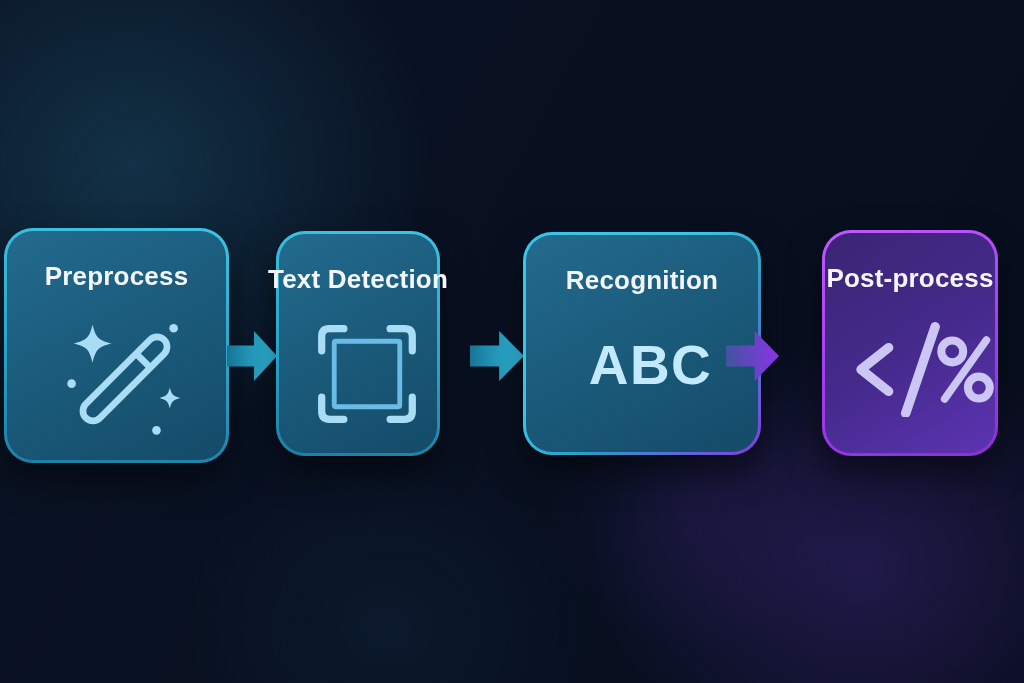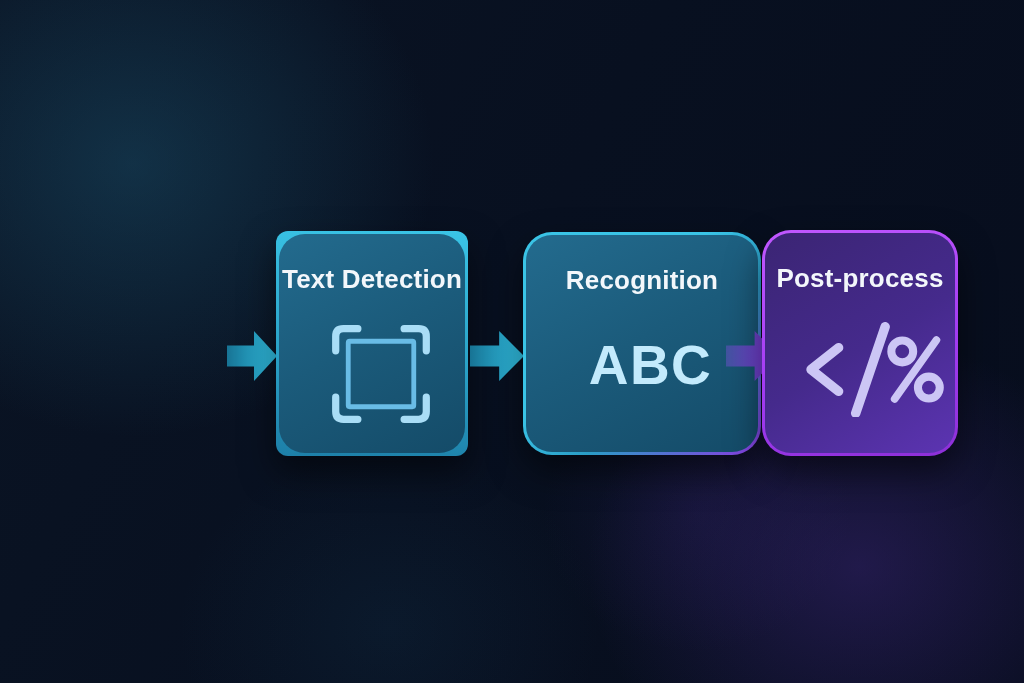--- a/index.html
+++ b/index.html
@@ -36,32 +36,50 @@
     font-size:55px; font-weight:700; letter-spacing:1.5px; color:#c3eafc;
     line-height:1; transform:translateY(-8px);
   }
   .arrow { position:absolute; display:block; }
 </style>
 </head>
 <body>
 
 <div class="stage">
 
+  <div class="box theme-teal" style="left:4px; top:228px; width:225px; height:235px;">
+    <div class="box-inner">
+      <div class="step-title">Preprocess</div>
+      <div class="icon-area">
+        <svg width="134" height="124" viewBox="0 0 140 130" fill="none" aria-label="magic-wand-icon">
+          <g transform="rotate(45 70 68)">
+            <rect x="59.5" y="10" width="21" height="116" rx="10.5" stroke="#a9ddf6" stroke-width="7"></rect>
+            <line x1="59.5" y1="41" x2="80.5" y2="41" stroke="#a9ddf6" stroke-width="7"></line>
+          </g>
+          <path d="M36,11 C39.5,25 42,27.5 56,31 C42,34.5 39.5,37 36,51 C32.5,37 30,34.5 16,31 C30,27.5 32.5,25 36,11 Z" fill="#a9ddf6"></path>
+          <path d="M117,77 C118.9,84.6 120.4,86.1 128,88 C120.4,89.9 118.9,91.4 117,99 C115.1,91.4 113.6,89.9 106,88 C113.6,86.1 115.1,84.6 117,77 Z" fill="#a9ddf6"></path>
+          <circle cx="121" cy="15" r="4.5" fill="#a9ddf6"></circle>
+          <circle cx="14" cy="73" r="4.5" fill="#a9ddf6"></circle>
+          <circle cx="103" cy="122" r="4.5" fill="#a9ddf6"></circle>
+        </svg>
+      </div>
+    </div>
+  </div>
 
   <svg class="arrow" style="left:227px; top:329px;" width="50" height="54" viewBox="0 0 50 54" preserveAspectRatio="none">
     <defs>
       <linearGradient id="ag1" x1="0" y1="0" x2="1" y2="0">
         <stop offset="0" stop-color="#177394"></stop>
           <stop offset="1" stop-color="#33c6ea"></stop>
       </linearGradient>
     </defs>
     <polygon points="0,16.5 27,16.5 27,2 50,27 27,52 27,37.5 0,37.5" fill="url(#ag1)"></polygon>
   </svg>
 
-  <div class="box theme-teal" style="left:276px; top:231px; width:192px; height:225px;border-radius:12px;">
+  <div class="box theme-teal" style="left:276px; top:231px; width:164px; height:225px;">
     <div class="box-inner">
       <div class="step-title">Text Detection</div>
       <div class="icon-area">
         <svg width="106" height="106" viewBox="0 0 110 110" fill="none" aria-label="bounding-box-icon">
           <rect x="21" y="21" width="68" height="68" rx="1.5" stroke="#69bce6" stroke-width="5"></rect>
           <path d="M8,31 L8,16 Q8,8 16,8 L31,8" stroke="#a9ddf6" stroke-width="7.5" stroke-linecap="round"></path>
           <path d="M79,8 L94,8 Q102,8 102,16 L102,31" stroke="#a9ddf6" stroke-width="7.5" stroke-linecap="round"></path>
           <path d="M102,79 L102,94 Q102,102 94,102 L79,102" stroke="#a9ddf6" stroke-width="7.5" stroke-linecap="round"></path>
           <path d="M31,102 L16,102 Q8,102 8,94 L8,79" stroke="#a9ddf6" stroke-width="7.5" stroke-linecap="round"></path>
         </svg>
@@ -91,21 +109,21 @@
   <svg class="arrow" style="left:726px; top:329px;" width="53" height="54" viewBox="0 0 50 54" preserveAspectRatio="none">
     <defs>
       <linearGradient id="ag3" x1="0" y1="0" x2="1" y2="0">
         <stop offset="0" stop-color="#41549f"></stop>
           <stop offset="1" stop-color="#8c33e8"></stop>
       </linearGradient>
     </defs>
     <polygon points="0,16.5 27,16.5 27,2 50,27 27,52 27,37.5 0,37.5" fill="url(#ag3)"></polygon>
   </svg>
 
-  <div class="box theme-purple" style="left:762px; top:230px; width:196px; height:226px;">
+  <div class="box theme-purple" style="left:822px; top:230px; width:176px; height:226px;">
     <div class="box-inner">
       <div class="step-title">Post-process</div>
       <div class="icon-area">
         <svg width="152" height="95" viewBox="0 0 160 100" fill="none" style="transform:translateY(-4px)" aria-label="&lt;/%">
           <path d="M48,27 L19,50 L48,73" stroke="#ccc6f5" stroke-width="10" stroke-linecap="round" stroke-linejoin="round"></path>
           <line x1="66" y1="96" x2="97" y2="5" stroke="#ccc6f5" stroke-width="10" stroke-linecap="round"></line>
           <circle cx="115" cy="31" r="11.5" stroke="#ccc6f5" stroke-width="8.5"></circle>
           <circle cx="143" cy="69" r="11.5" stroke="#ccc6f5" stroke-width="8.5"></circle>
           <line x1="107" y1="81" x2="151" y2="19" stroke="#ccc6f5" stroke-width="8" stroke-linecap="round"></line>
         </svg>

